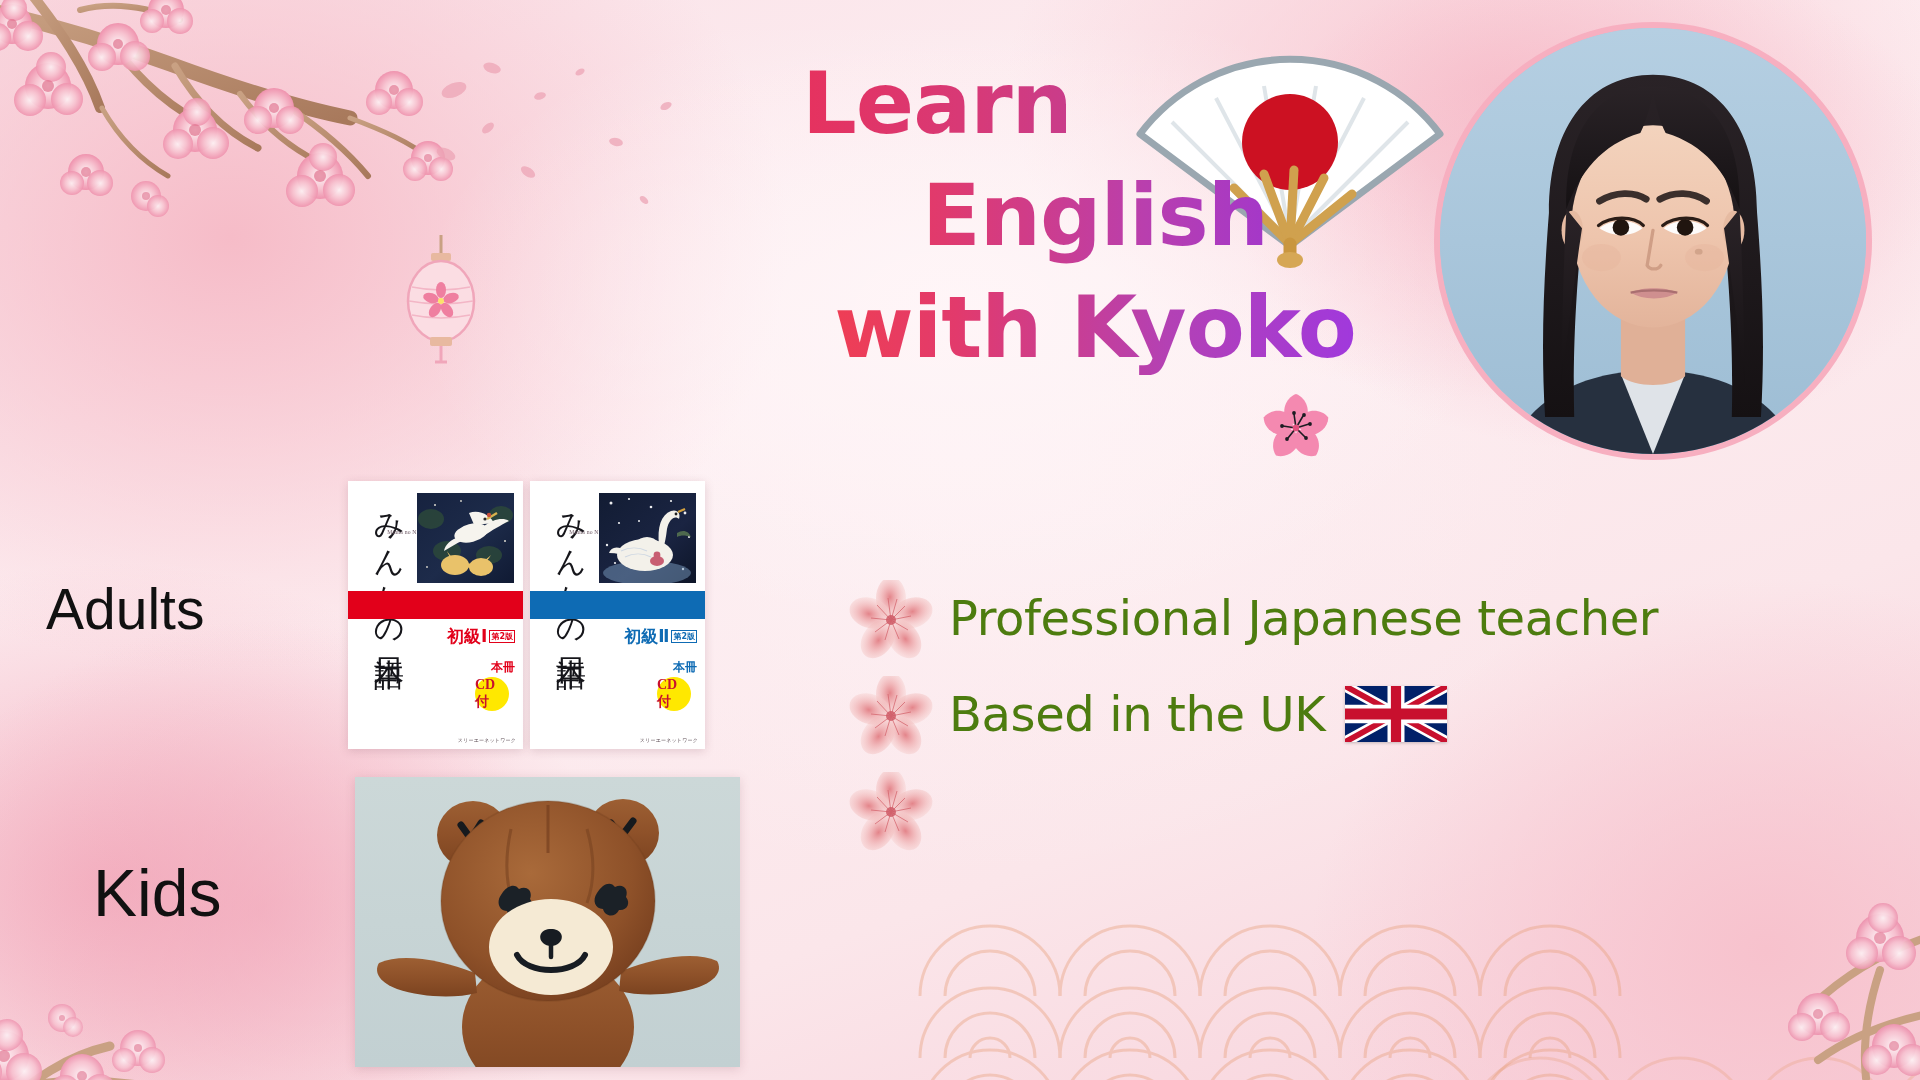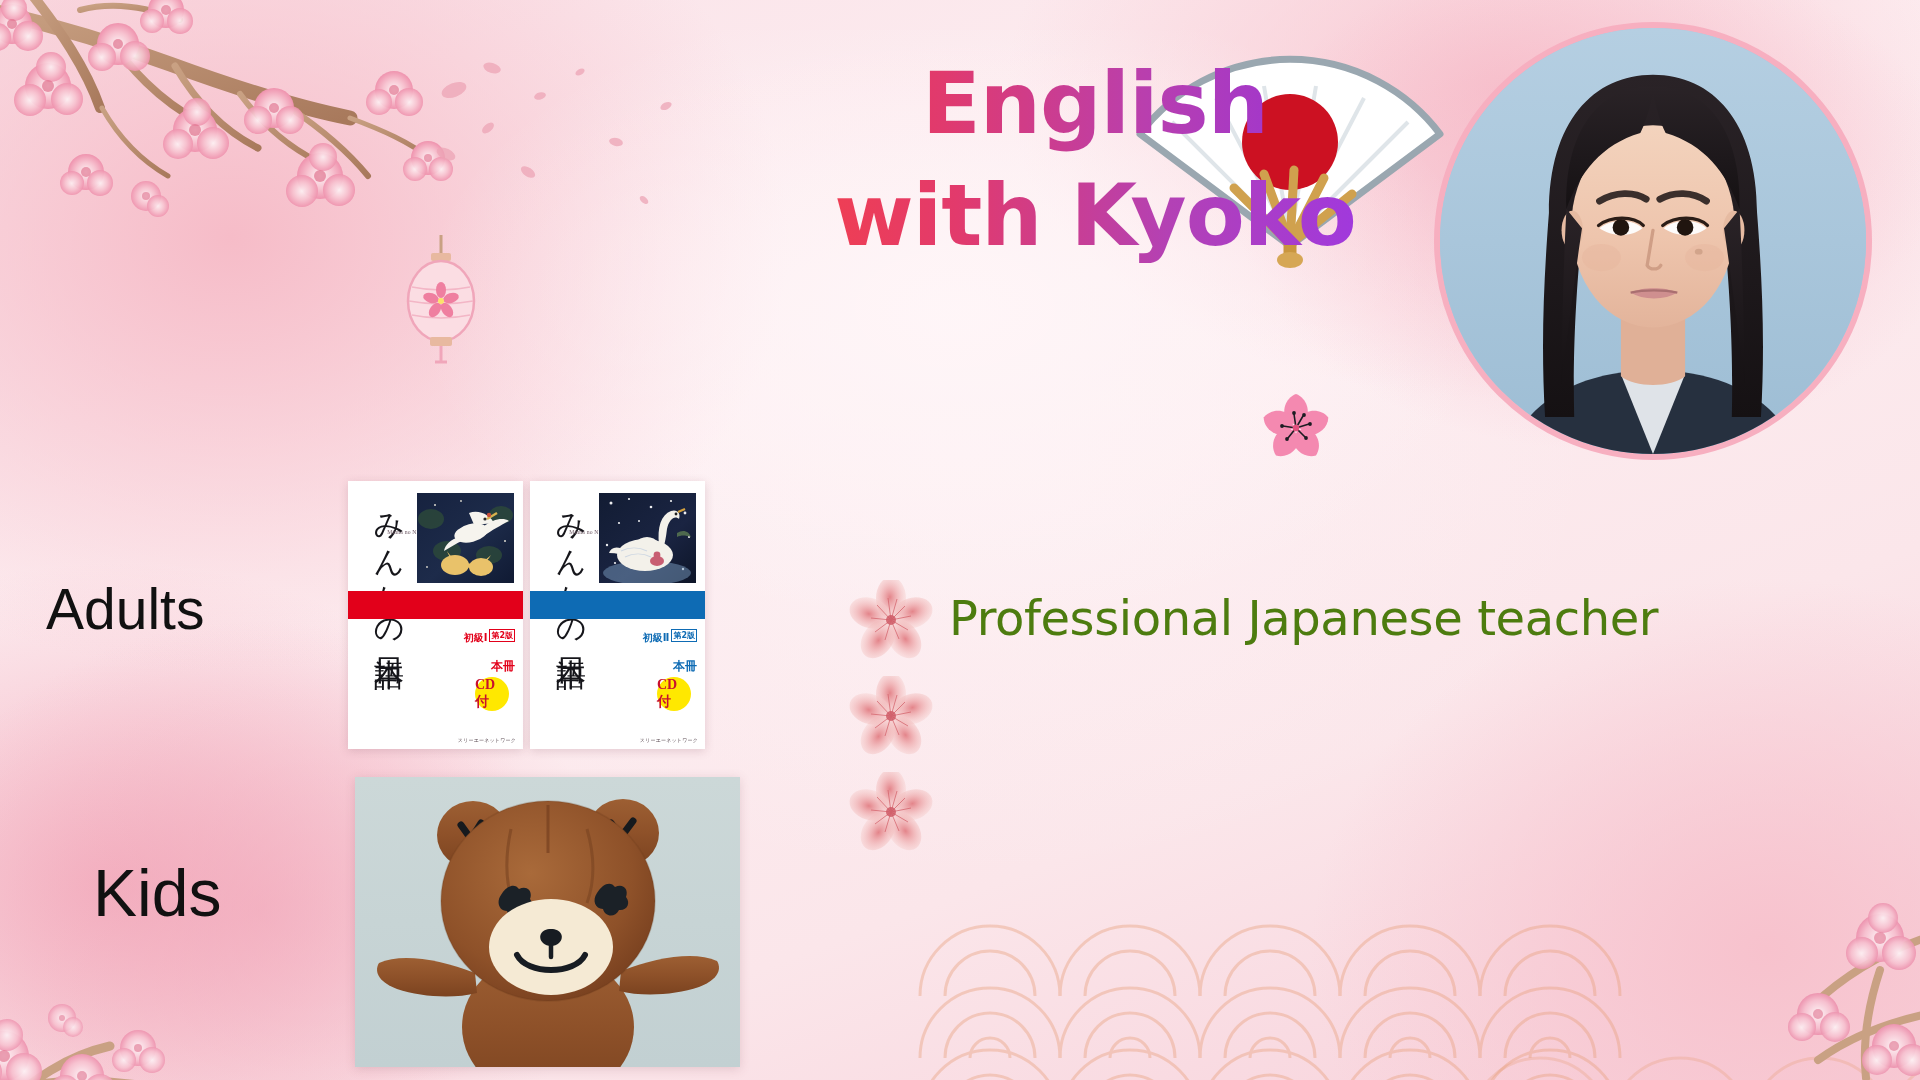--- a/index.html
+++ b/index.html
@@ -240,21 +240,21 @@
   .bk-band.red  { background: #e2001a; }
   .bk-band.blue { background: #0e6bb4; }
   .bk-level {
     position: absolute;
     right: 8px; top: 147px;
     text-align: right;
     font-family: "DejaVu Sans", sans-serif;
     line-height: 1;
   }
   .bk-level .lv {
-    font-size: 10px; font-weight: 700; letter-spacing: 0px;
+    font-size: 17px; font-weight: 700; letter-spacing: 0px;
   }
   .bk-level .ed {
     font-size: 8px; font-weight: 700; vertical-align: 3px; margin-left: 2px;
     border: 1px solid currentColor; padding: 1px 1px;
   }
   .bk-level .hon {
     display: block; font-size: 12px; font-weight: 700; margin-top: 16px; font-family: Liberation Serif, serif;
   }
   .lv-red  { color: #e2001a; }
   .lv-blue { color: #0e6bb4; }
@@ -634,20 +634,21 @@
       </g>
       <g transform="translate(386,176)">
         <circle r="16" fill="url(#br1)" opacity="0.9"></circle>
         <circle cx="12" cy="10" r="12" fill="url(#br1)" opacity="0.85"></circle>
         <circle r="4" fill="#e0738f" opacity="0.55"></circle>
       </g>
     </g>
   </svg>
 
   <div class="headline">
+    <div class="hl-line line1 grad1">Learn</div>
     <div class="hl-line line2 grad2">English</div>
     <div class="hl-line line3 grad3">with Kyoko</div>
   </div>
 
   <svg class="fan" viewBox="0 0 340 240">
     <g transform="translate(170,218)">
       <path d="M0 0 L-150 -112 A 188 188 0 0 1 150 -112 Z" fill="#ffffff" stroke="#9aa7b0" stroke-width="7" stroke-linejoin="round"></path>
       <g stroke="#dfe5e9" stroke-width="4" fill="none">
         <path d="M0 -6 L-118 -124"></path>
         <path d="M0 -6 L-74 -148"></path>
@@ -990,20 +991,32 @@
               <path d="M0 0 L17 10"></path>
               <path d="M0 0 L8 19"></path>
             <path d="M0 0 L-6 20"></path>
               <path d="M0 0 L-16 12"></path>
               <path d="M0 0 L-20 -2"></path>
             <path d="M0 0 L-14 -15"></path>
           </g>
           <circle r="5" fill="#cf5a66" opacity="0.85"></circle>
         </g>
       </svg>
+      <div class="bullet-inline">
+        <div class="bullet-text">Based in the UK</div>
+        <div class="uk-flag">
+          <svg viewBox="0 0 60 30" preserveAspectRatio="none">
+            <rect width="60" height="30" fill="#012169"></rect>
+            <path d="M0 0 L60 30 M60 0 L0 30" stroke="#ffffff" stroke-width="6"></path>
+            <path d="M0 0 L60 30 M60 0 L0 30" stroke="#C8102E" stroke-width="3.2"></path>
+            <path d="M30 0 V30 M0 15 H60" stroke="#ffffff" stroke-width="10"></path>
+            <path d="M30 0 V30 M0 15 H60" stroke="#C8102E" stroke-width="6"></path>
+          </svg>
+        </div>
+      </div>
     </div>
 
     <div class="bullet-row two-line">
       <svg class="bullet-mark" viewBox="0 0 92 80">
         <defs>
           <radialGradient id="wc2" cx="46%" cy="48%" r="56%">
             <stop offset="0%" stop-color="#e27f85" stop-opacity="0.95"></stop>
             <stop offset="45%" stop-color="#eda6a8" stop-opacity="0.7"></stop>
             <stop offset="100%" stop-color="#f6cfcd" stop-opacity="0.35"></stop>
           </radialGradient>

